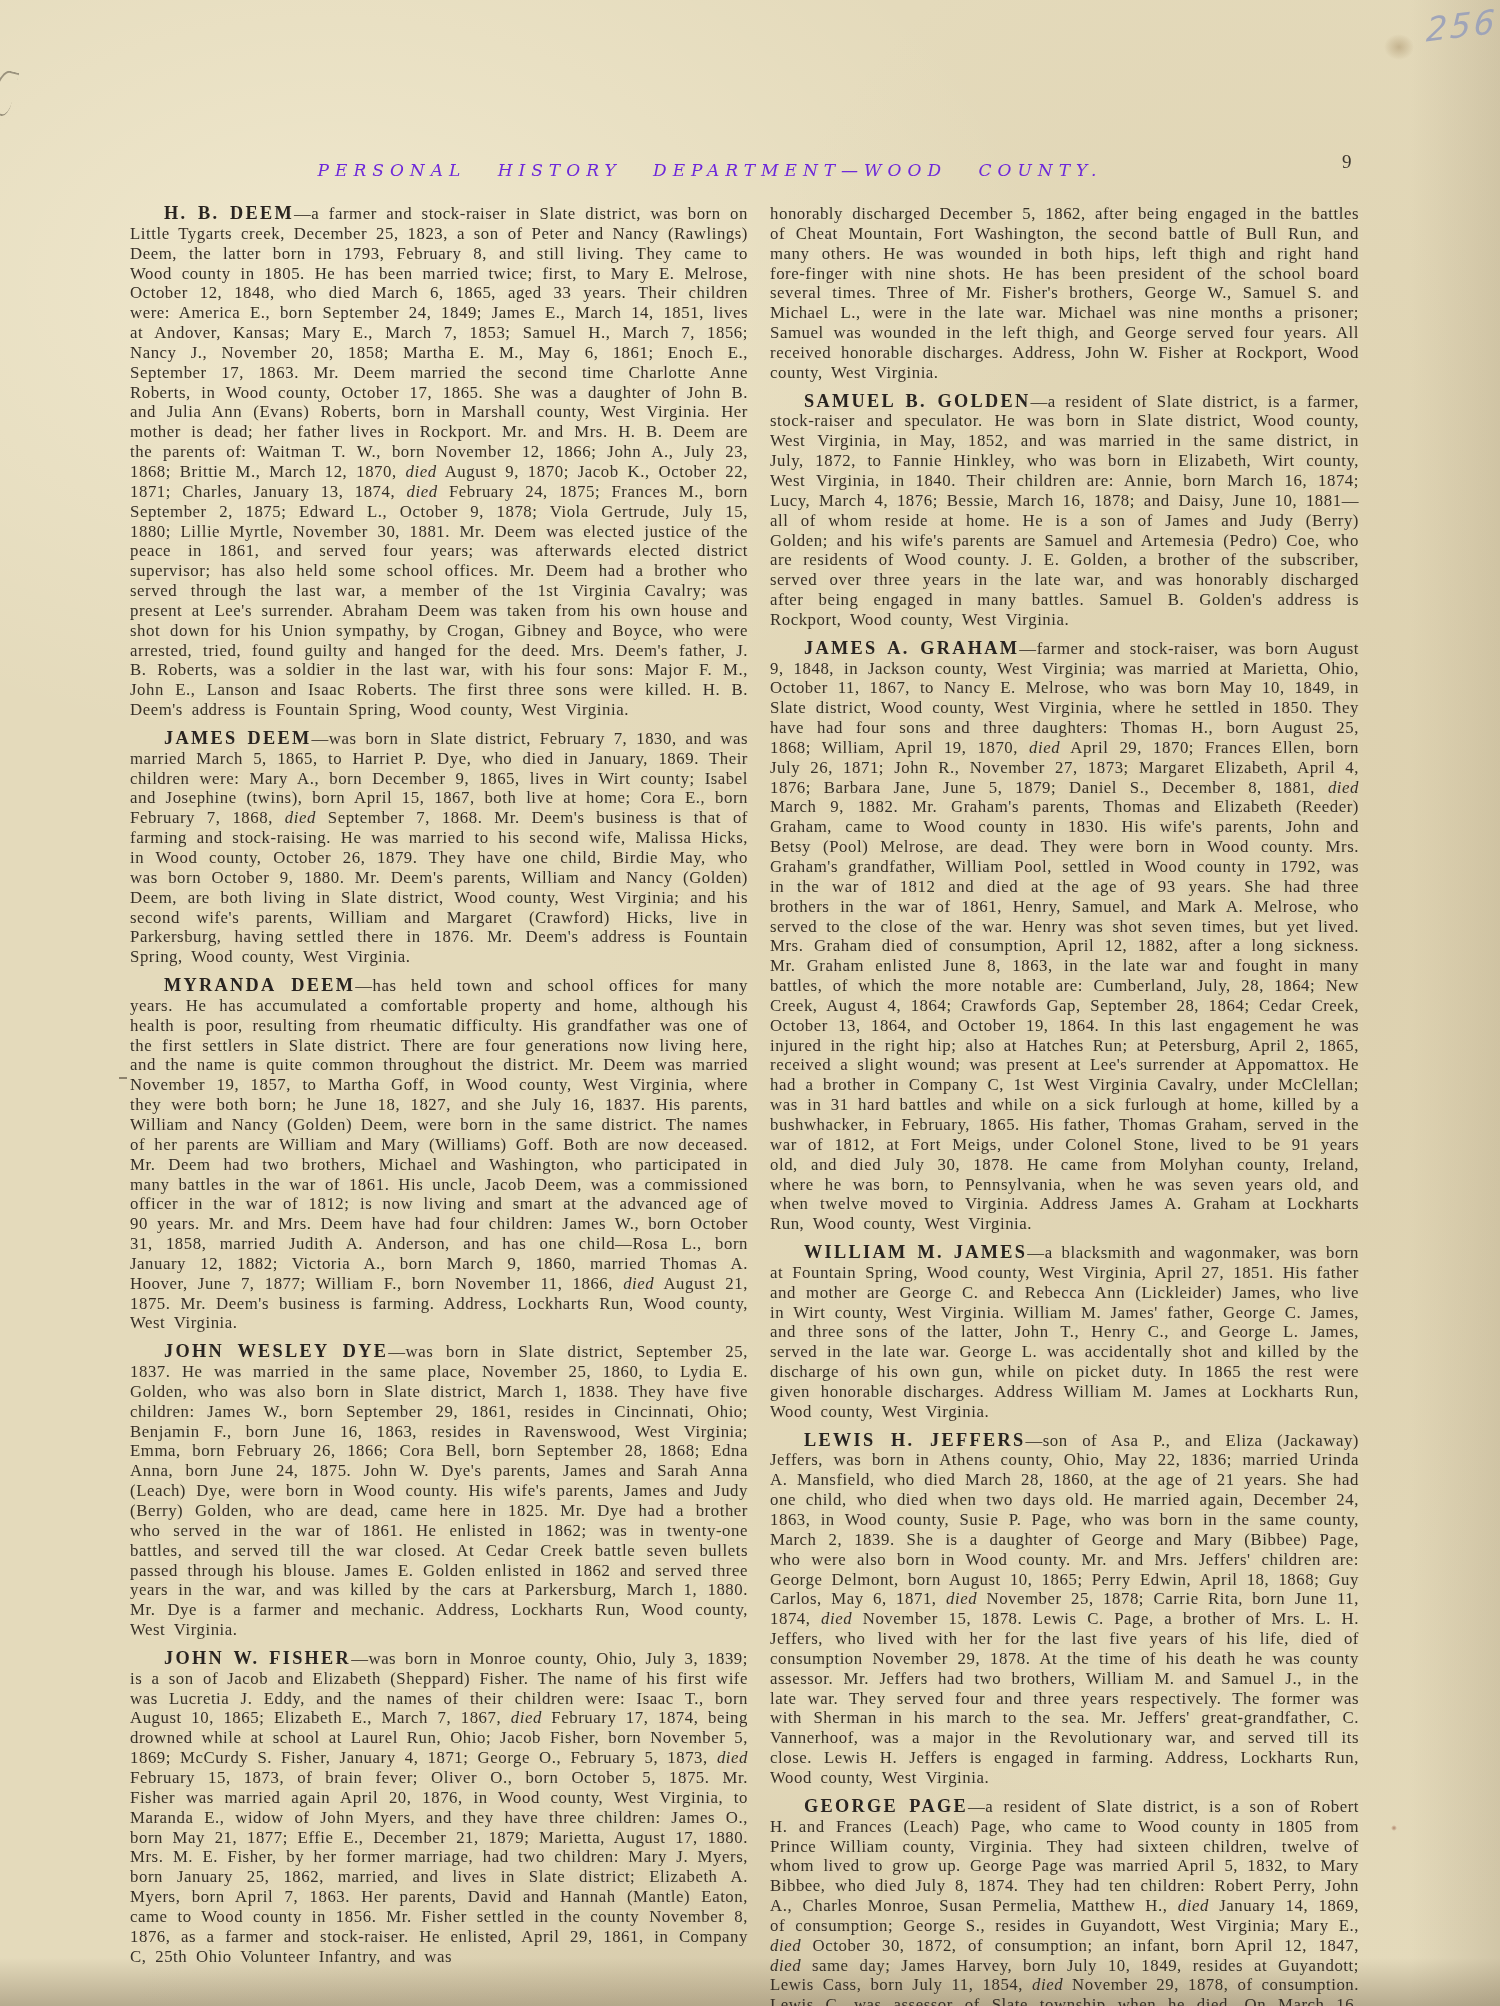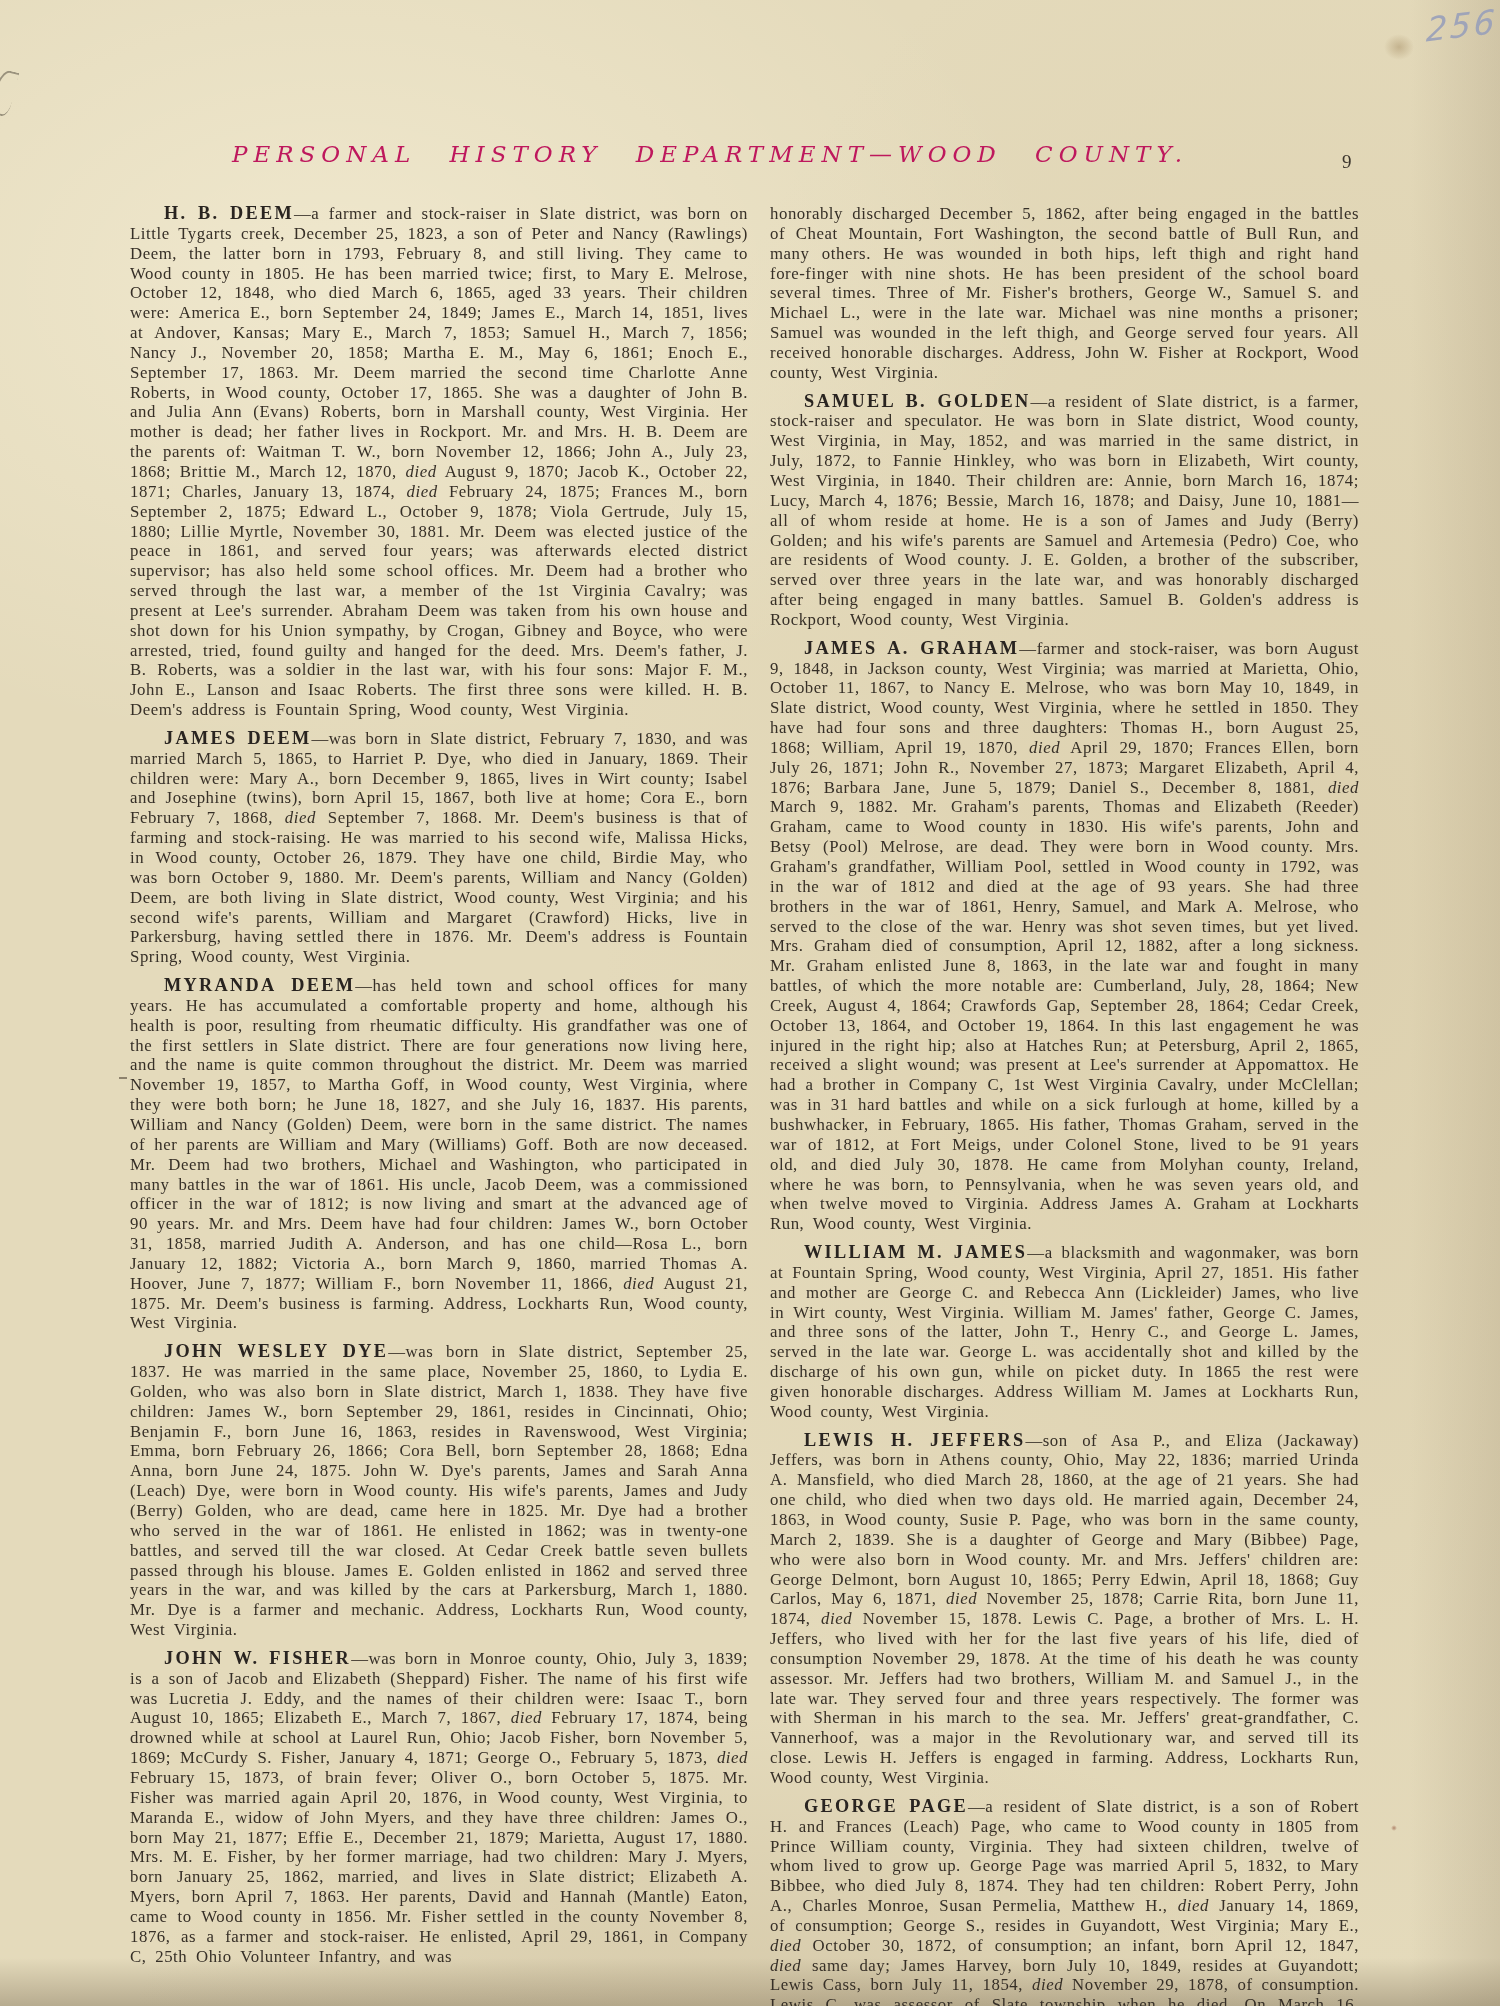--- a/index.html
+++ b/index.html
@@ -9,23 +9,23 @@
     background-image:
       radial-gradient(1150px 760px at 22% 14%, rgba(255,250,230,.42), rgba(255,250,230,0) 62%),
       radial-gradient(1000px 1500px at 88% 45%, rgba(203,186,146,.30), rgba(203,186,146,0) 72%),
       radial-gradient(900px 500px at 50% 103%, rgba(170,152,118,.28), rgba(170,152,118,0) 70%),
       linear-gradient(to right, rgba(125,108,80,0) 94%, rgba(140,124,96,.22) 100%),
       linear-gradient(to bottom, rgba(110,96,72,0) 97.6%, rgba(110,96,72,.38) 100%);
     font-family:"Liberation Serif", serif;
     color:#362f27;
   }
   .header-title{
-    position:absolute;left:128px;top:141px;width:1164px;
-    text-align:center;font-style:italic;font-size:23px;
-    letter-spacing:6px;word-spacing:20px;color:#be185d;
+    position:absolute;left:128px;top:160px;width:1164px;
+    text-align:center;font-style:italic;font-size:17px;
+    letter-spacing:6px;word-spacing:20px;color:#6d28d9;
     font-family:"DejaVu Serif", serif;white-space:nowrap;
   }
   .page-number{
     position:absolute;left:1342px;top:151px;font-size:19px;color:#3c362e;
   }
   .handwritten-folio{
     position:absolute;left:1426px;top:6px;font-size:33px;
     color:#99a0ba;opacity:.9;letter-spacing:3px;
     font-family:"DejaVu Sans", sans-serif;font-style:italic;
     transform:rotate(-7deg) skewX(-10deg);

